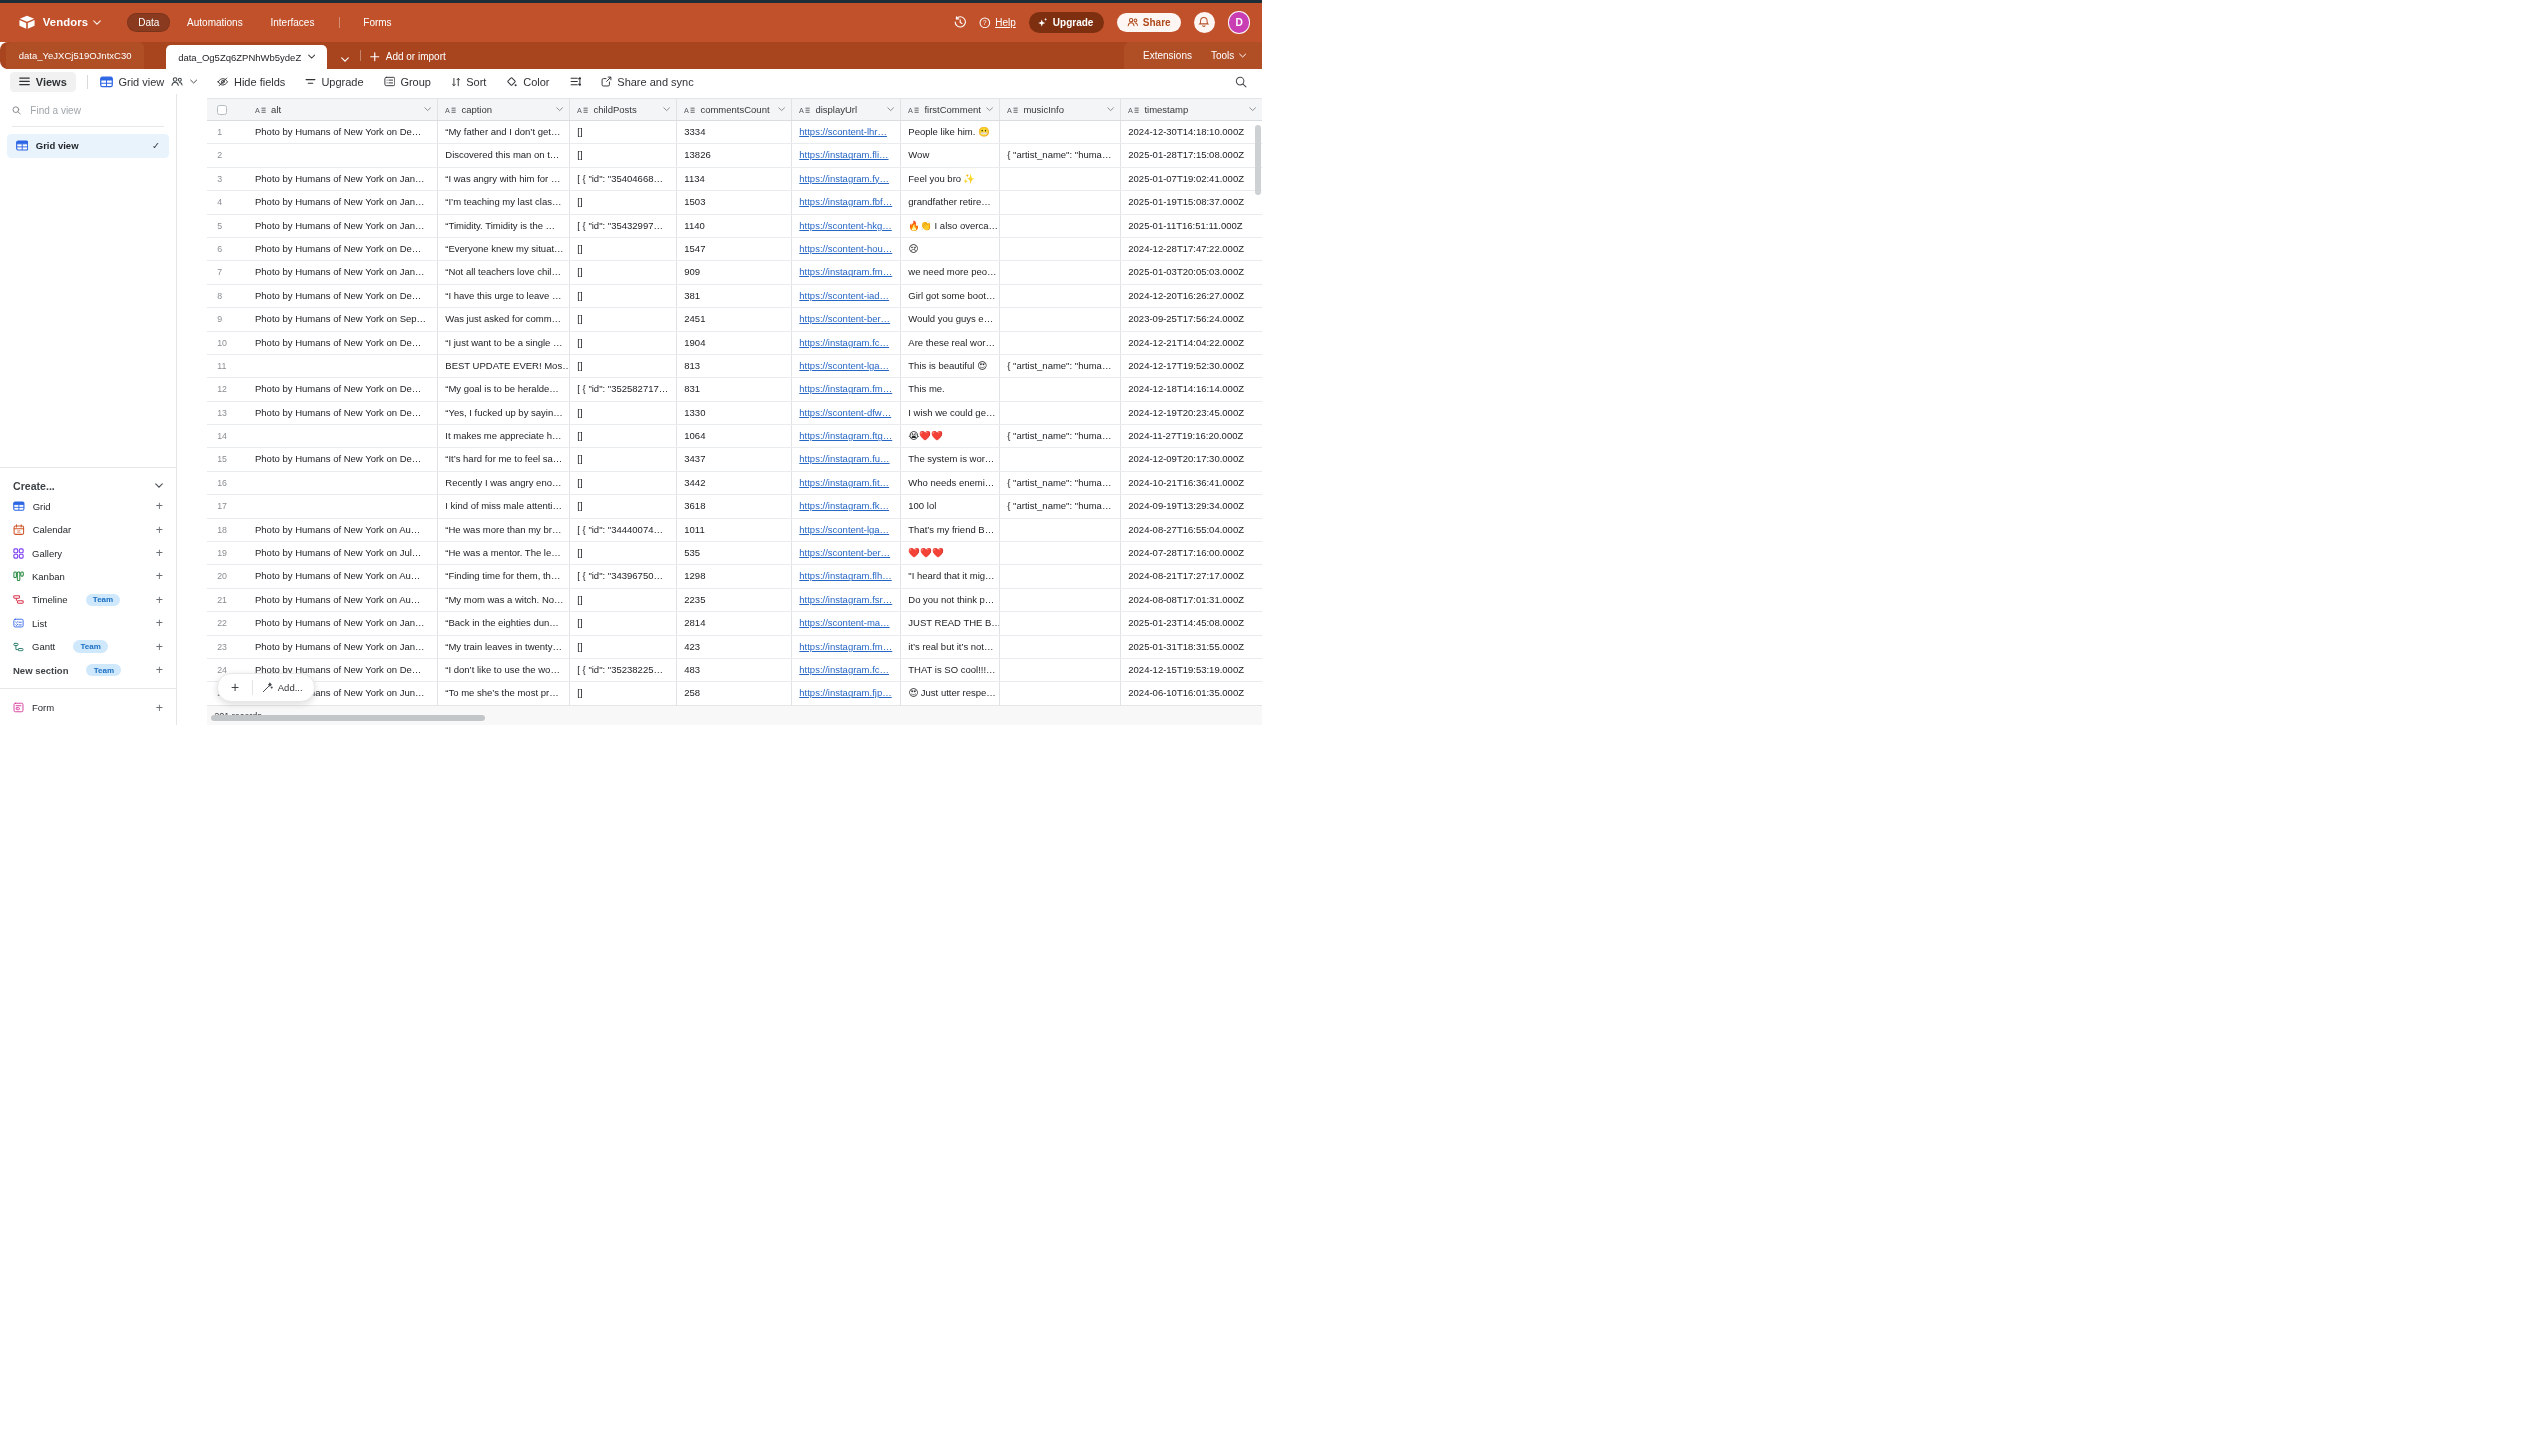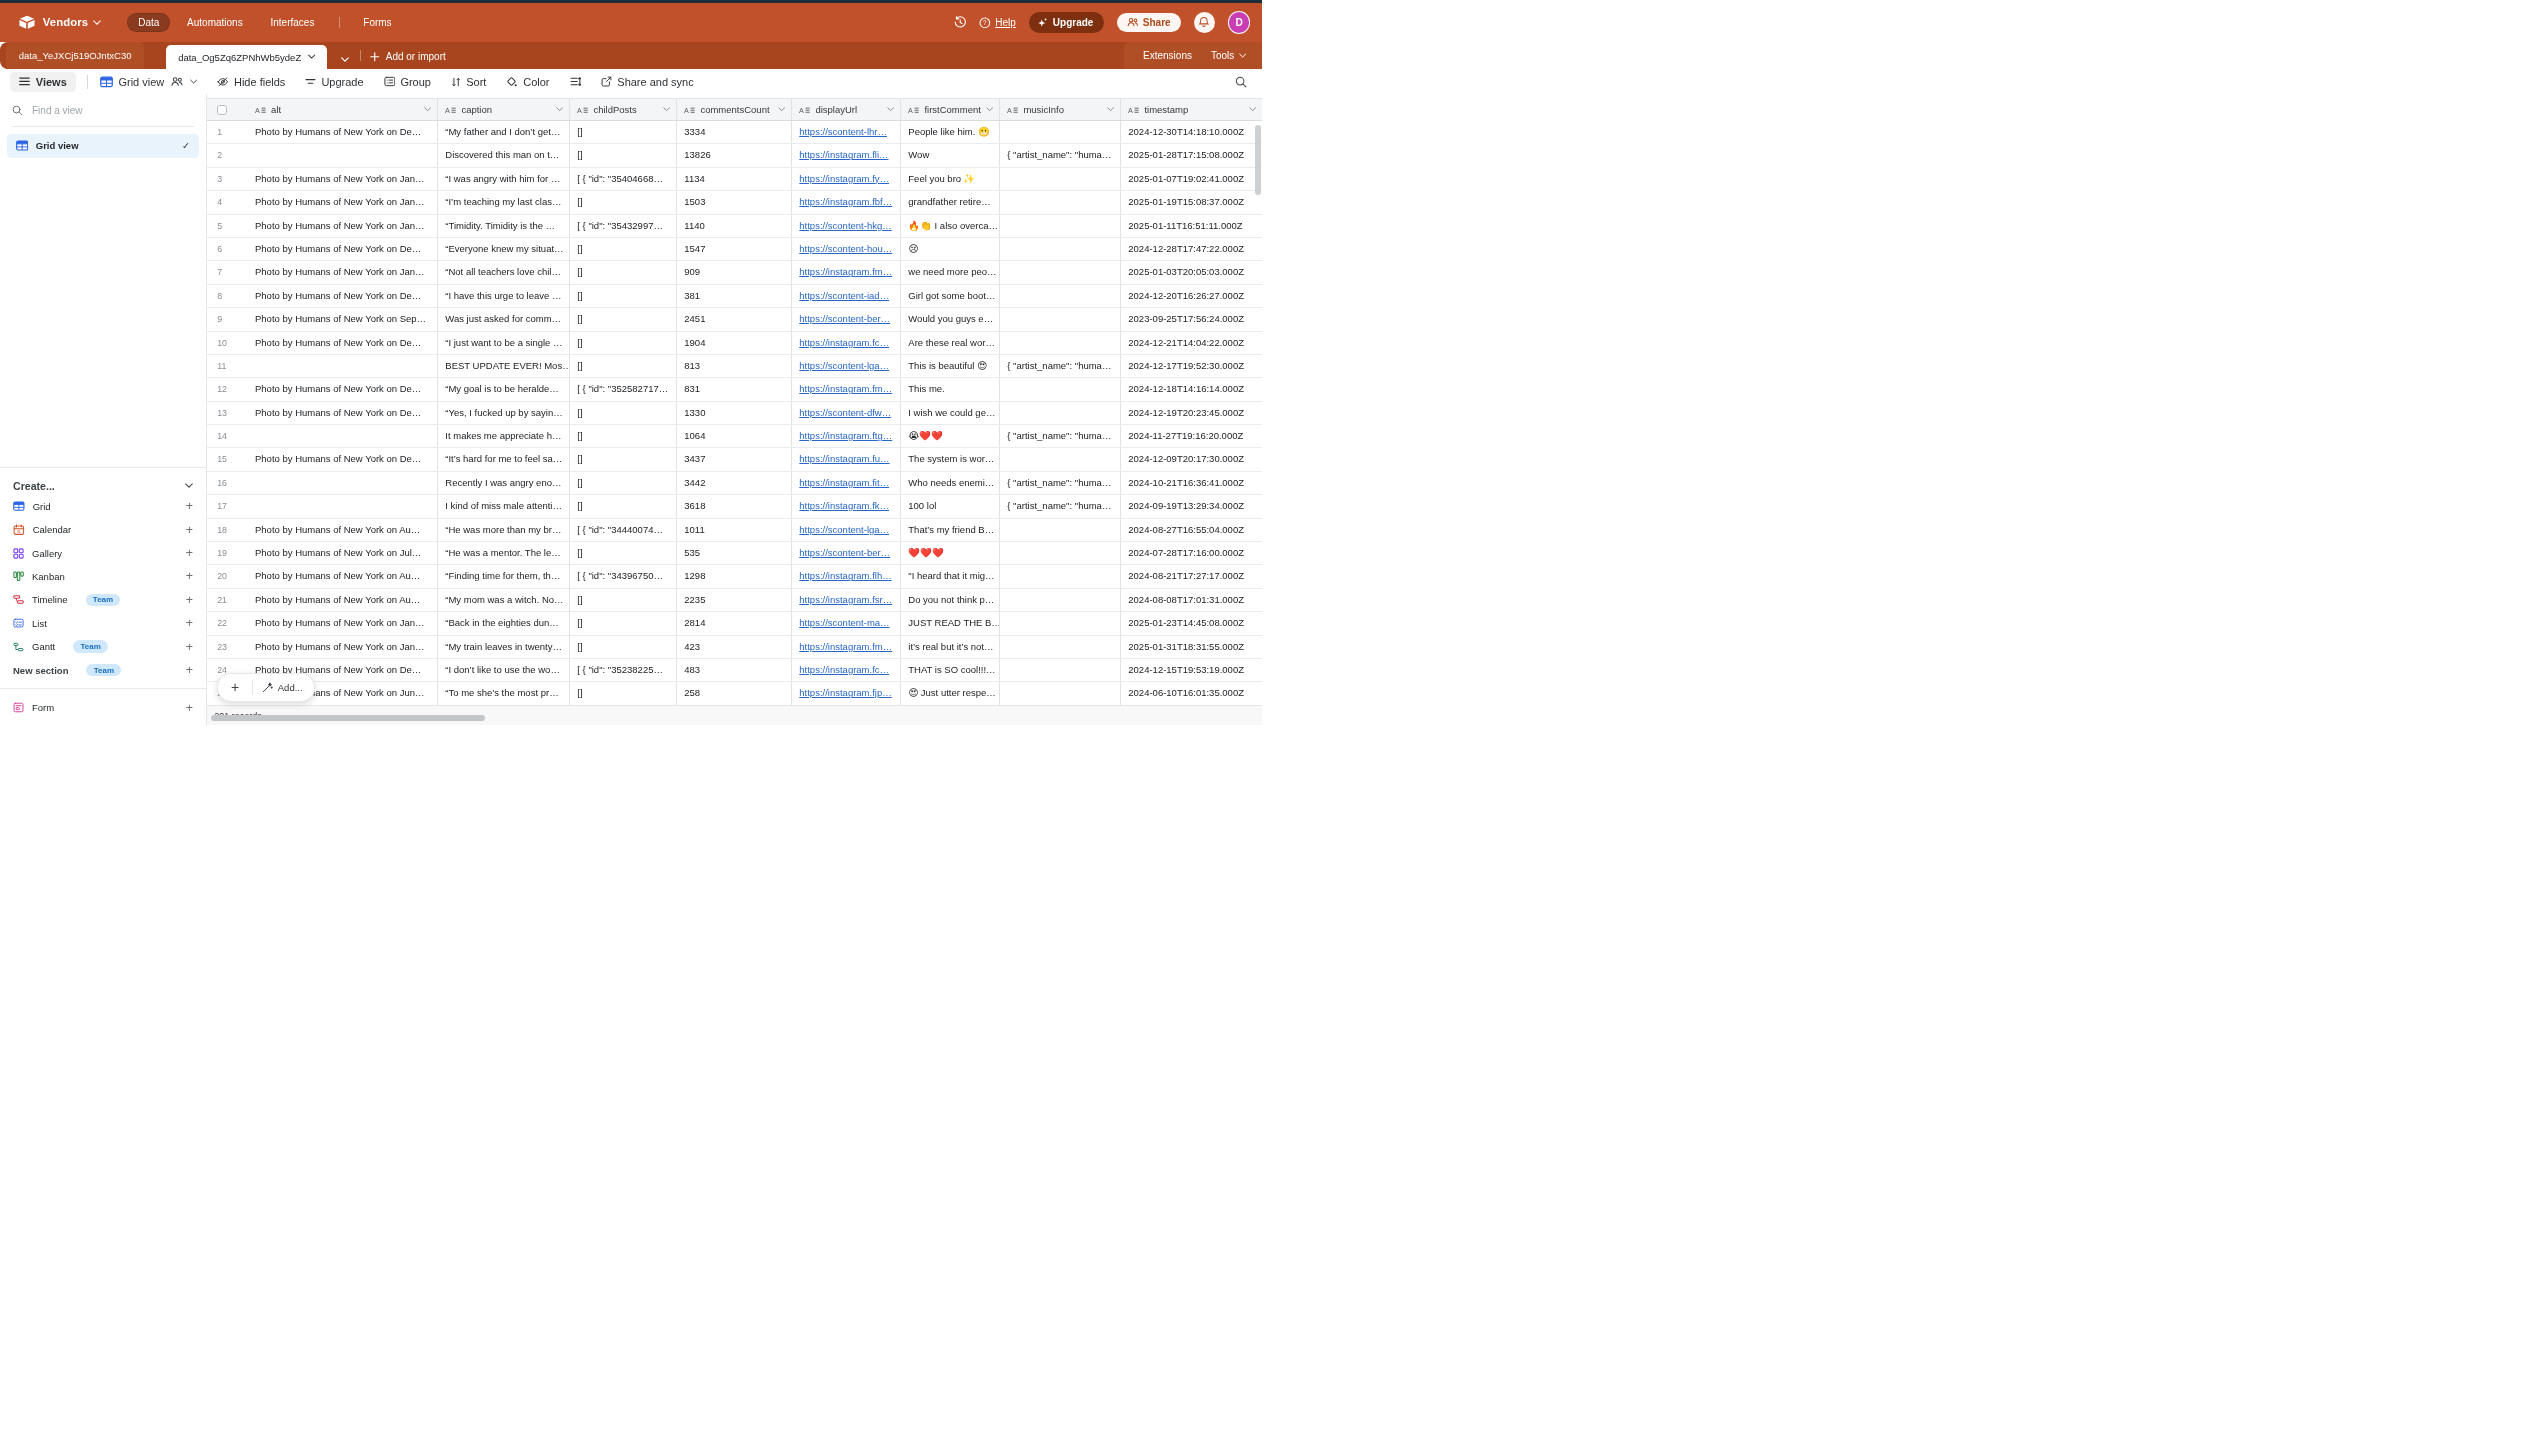--- a/index.html
+++ b/index.html
@@ -43,21 +43,21 @@
   
   .toolbar{position:absolute;left:0;top:69px;width:100%;height:25.6px;background:#fff;
            display:flex;align-items:center;color:#2f3235;font-size:11px;}
   .views-btn{margin-left:10.2px;background:#f1f1f1;border-radius:4.4px;height:20px;display:flex;
              align-items:center;gap:5.8px;padding:0 8.8px;font-weight:600;cursor:pointer;}
   .tb-div{width:0.7px;height:14.6px;background:#d9d9d9;margin:0 11.7px;}
   .tb-item{display:flex;align-items:center;gap:5.1px;margin-right:20px;cursor:pointer;white-space:nowrap;}
   .gridview-cluster{display:flex;align-items:center;gap:5.8px;margin-right:20px;cursor:pointer;font-weight:500;}
   .tb-search{margin-left:auto;margin-right:14.6px;cursor:pointer;}
   
-  .sidebar{position:absolute;left:0;top:94px;width:207px;height:631px;background:#fff;
+  .sidebar{position:absolute;left:0;top:94px;width:177px;height:631px;background:#fff;
            border-right:0.7px solid #e6e6e6;display:flex;flex-direction:column;box-sizing:border-box;}
   .find-view{display:flex;align-items:center;gap:7.3px;margin:10.2px 11.7px 0 11.7px;padding-bottom:8.8px;
              border-bottom:0.7px solid #e8e8e8;}
   .find-view input{border:none;outline:none;font-size:10px;color:#30343a;width:132px;
                    font-family:"Liberation Sans",sans-serif;}
   .find-view input::placeholder{color:#a0a6ab;}
   .view-item{margin:7.3px 7.3px 0 7.3px;height:23.4px;border-radius:4.4px;background:#e9f3fc;display:flex;
              align-items:center;padding:0 8.8px;gap:7.3px;cursor:pointer;}
   .view-item .vi-label{font-size:9.5px;font-weight:700;color:#1f2327;}
   .vi-check{margin-left:auto;color:#41464a;font-size:9.5px;}

